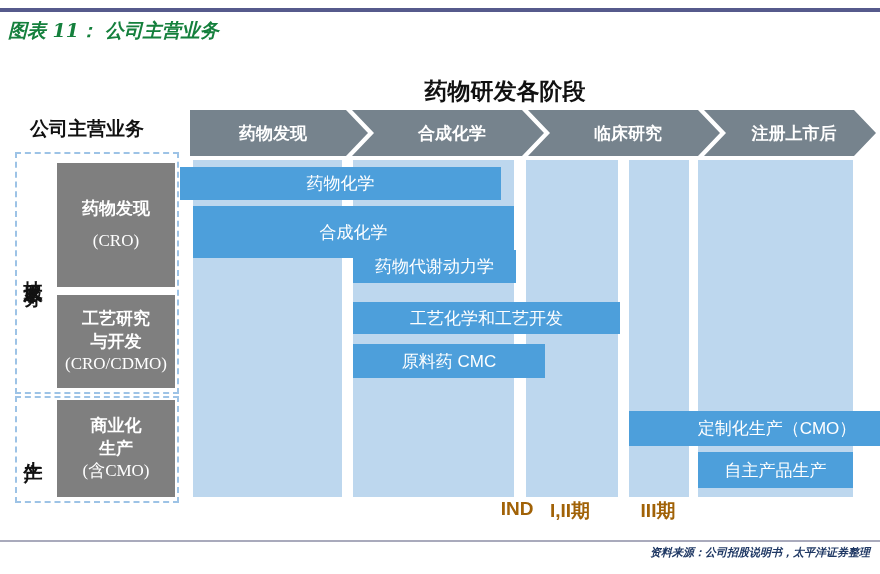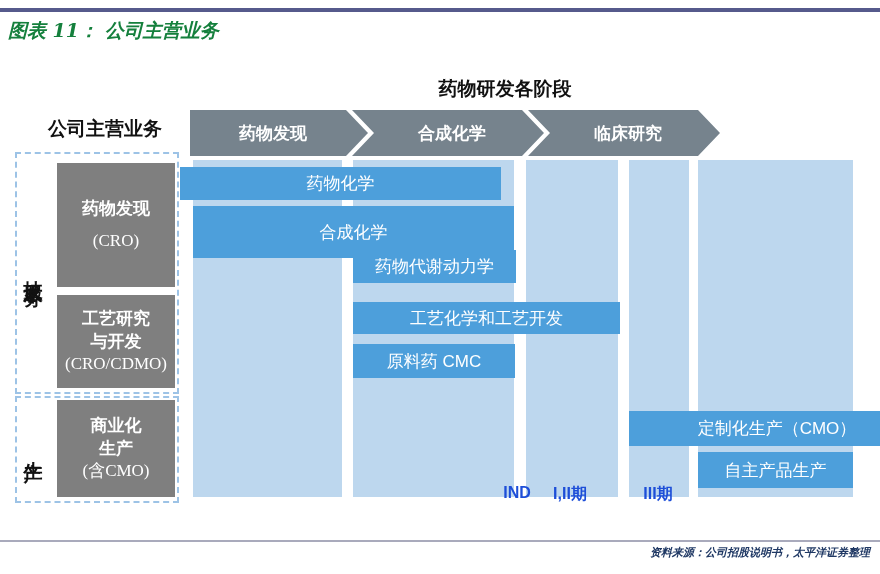--- a/index.html
+++ b/index.html
@@ -3,22 +3,22 @@
 <meta charset="utf-8">
 <style>
   html,body{margin:0;padding:0;background:#ffffff;}
   .page{position:relative;width:880px;height:574px;background:#fff;overflow:hidden;
         font-family:"Liberation Sans",sans-serif;}
   .top-rule{position:absolute;left:0;top:8px;width:880px;height:4px;background:#565A8C;}
   .fig-title{position:absolute;left:8px;top:18px;width:500px;
              font-family:"DejaVu Serif",serif;font-style:italic;font-weight:bold;
              font-size:19px;color:#15803d;}
   .stages-header{position:absolute;left:380px;top:76px;width:250px;text-align:center;
-                 font-size:19px;font-weight:bold;color:#111;}
-  .row-header{position:absolute;left:30px;top:116px;width:150px;text-align:center;
+                 font-size:23px;font-weight:bold;color:#111;}
+  .row-header{position:absolute;left:30px;top:116px;width:150px;
               font-size:19px;font-weight:bold;color:#111;}
 
   
   .arrow{position:absolute;top:110px;height:46px;background:#76838D;color:#fff;
          display:flex;align-items:center;justify-content:center;
          font-size:17px;font-weight:bold;}
   .a1{left:190px;width:178px;padding-right:12px;box-sizing:border-box;
       clip-path:polygon(0 0,calc(100% - 22px) 0,100% 50%,calc(100% - 22px) 100%,0 100%);}
   .a2{left:352px;width:192px;padding-left:8px;box-sizing:border-box;
       clip-path:polygon(0 0,calc(100% - 22px) 0,100% 50%,calc(100% - 22px) 100%,0 100%,22px 50%);}
@@ -35,21 +35,21 @@
   .c4{left:629px;width:60px;}
   .c5{left:698px;width:155px;}
 
   
   .bar{position:absolute;background:#4D9FDB;color:#fff;display:flex;
        align-items:center;justify-content:center;font-size:17px;}
   .b1{left:180px;top:167px;width:321px;height:33px;}
   .b2{left:193px;top:206px;width:321px;height:52px;}
   .b3{left:353px;top:250px;width:163px;height:33px;}
   .b4{left:353px;top:302px;width:267px;height:32px;}
-  .b5{left:353px;top:344px;width:162px;height:34px;}
+  .b5{left:353px;top:344px;width:192px;height:34px;}
   .b6{left:629px;top:411px;width:224px;height:35px;padding-left:36px;}
   .b7{left:698px;top:452px;width:155px;height:36px;}
 
   
   .dashed-box{position:absolute;border:2px dashed #9DC3E6;background:transparent;}
   .dbA{left:15px;top:152px;width:160px;height:238px;}
   .dbB{left:15px;top:396px;width:160px;height:103px;}
   .vlabel-wrap{position:absolute;left:16px;width:34px;display:flex;
                align-items:center;justify-content:center;}
   .vwA{top:152px;height:238px;}
@@ -58,22 +58,22 @@
           font-size:19px;font-weight:bold;color:#111;}
   .gray-box{position:absolute;left:57px;width:118px;background:#7F7F7F;color:#fff;
             display:flex;flex-direction:column;align-items:center;justify-content:center;}
   .g1{top:163px;height:124px;gap:12px;}
   .g2{top:295px;height:93px;gap:3px;}
   .g3{top:400px;height:97px;gap:3px;}
   .g-cn{font-size:17px;font-weight:bold;line-height:1.15;}
   .g-en{font-family:"Liberation Serif",serif;font-size:17px;font-weight:normal;line-height:1.15;}
 
   
-  .milestone{position:absolute;top:484px;transform:translateX(-50%);
-             font-size:16px;font-weight:bold;color:#1d4ed8;white-space:nowrap;}
+  .milestone{position:absolute;top:498px;transform:translateX(-50%);
+             font-size:19px;font-weight:bold;color:#a16207;white-space:nowrap;}
   .m1{left:517px;}
   .m2{left:570px;}
   .m3{left:658px;}
 
   .bottom-rule{position:absolute;left:0;top:540px;width:880px;height:2px;background:#A9AABC;}
   .source{position:absolute;right:10px;top:545px;width:600px;text-align:right;
           font-family:"DejaVu Serif",serif;font-style:italic;font-weight:bold;
           font-size:11px;color:#1F3864;}
 </style>
 </head>
@@ -82,20 +82,21 @@
 <div class="page">
   <div class="top-rule"></div>
   <div class="fig-title">图表 11：  公司主营业务</div>
 
   <div class="stages-header">药物研发各阶段</div>
   <div class="row-header">公司主营业务</div>
 
   <div class="arrow a1">药物发现</div>
   <div class="arrow a2">合成化学</div>
   <div class="arrow a3">临床研究</div>
+  <div class="arrow a4">注册上市后</div>
 
   <div class="col c1"></div>
   <div class="col c2"></div>
   <div class="col c3"></div>
   <div class="col c4"></div>
   <div class="col c5"></div>
 
   <div class="dashed-box dbA"></div>
   <div class="dashed-box dbB"></div>
   <div class="vlabel-wrap vwA">

